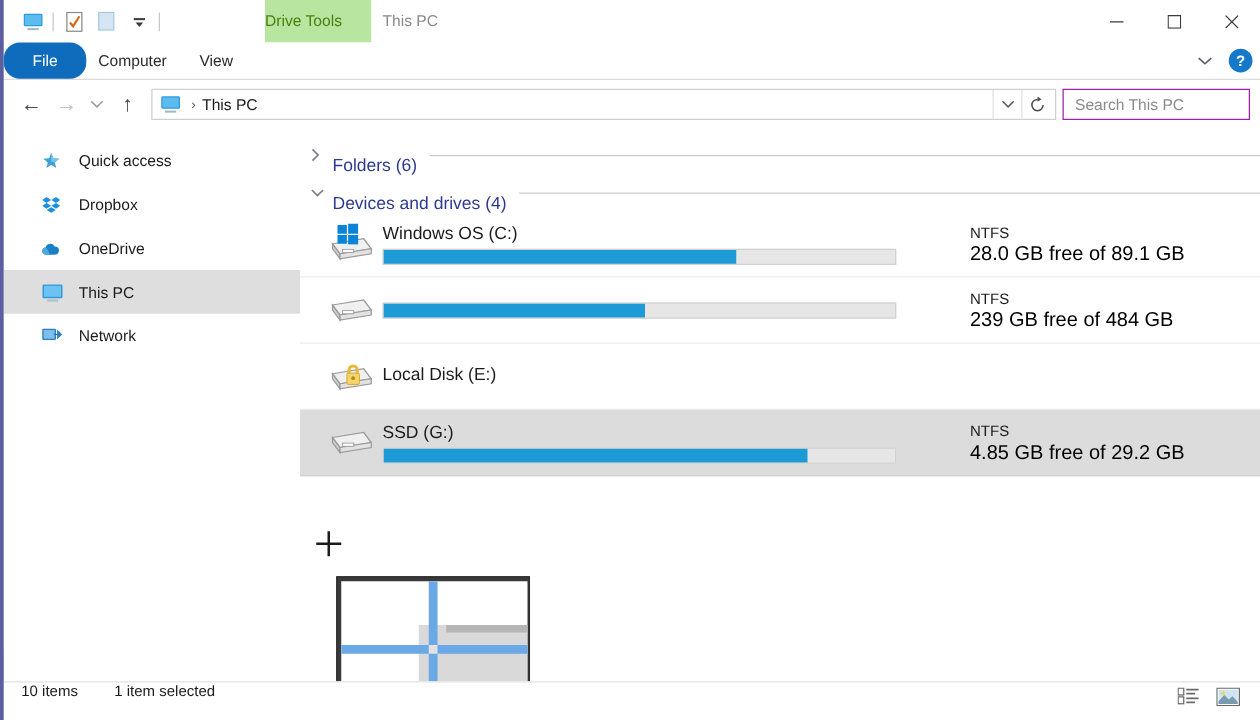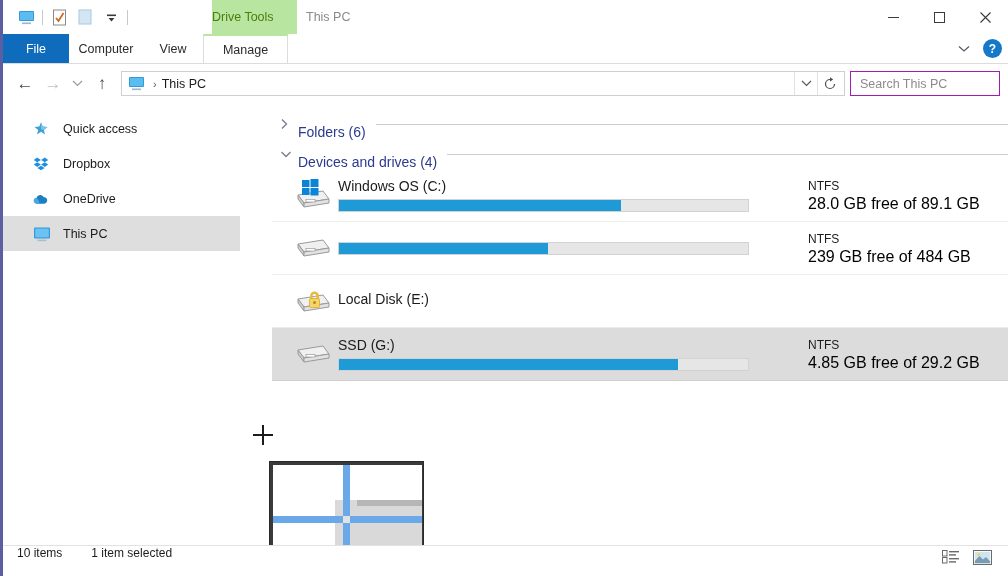--- a/index.html
+++ b/index.html
@@ -106,20 +106,21 @@
     font-size: 12.5px;
     color: #2b2b2b;
     padding: 0 14px;
     box-sizing: border-box;
   }
   .tab-file {
     width: 66px;
     background: #0f6cbd;
     color: #ffffff;
     padding: 0;
+    border-radius: 13px;
   }
   .tab-computer { width: 74px; }
   .tab-view { width: 60px; }
   .tab-manage {
     width: 85px;
     border-left: 1px solid #dcdcdc;
     border-right: 1px solid #dcdcdc;
     border-top: 2px solid #b8e6a0;
     background: #ffffff;
   }
@@ -231,21 +232,20 @@
     background: transparent;
     padding: 0;
   }
   .search-input::placeholder { color: #8b8b8b; }
 
   
   .body-area {
     position: relative;
     height: 419px;
     display: flex;
-    gap: 32px;
   }
   .sidebar {
     width: 237px;
     background: #ffffff;
     padding-top: 8px;
     box-sizing: border-box;
     flex-shrink: 0;
   }
   .nav-item {
     height: 35px;
@@ -535,23 +535,20 @@
     <div class="tabs">
       <div class="tab tab-file">
         <span>File</span>
       </div>
       <div class="tab tab-computer">
         <span>Computer</span>
       </div>
       <div class="tab tab-view">
         <span>View</span>
       </div>
-      <div class="tab tab-manage">
-        <span>Manage</span>
-      </div>
     </div>
     <div class="ribbon-right">
       <div class="chevron-btn">
         <svg width="12" height="8" viewBox="0 0 12 8">
             <path d="M1 1.5 L6 6 L11 1.5" stroke="#5a5a6a" stroke-width="1.3" fill="none"></path>
           </svg>
       </div>
       <div class="help-btn">
         <span>?</span>
       </div>
@@ -642,20 +639,30 @@
         <span class="nav-icon">
           <svg width="18" height="16" viewBox="0 0 18 16">
             <rect x="1" y="1.5" width="16" height="11" rx="1" fill="#3399dd"></rect>
             <rect x="2.2" y="2.6" width="13.6" height="8.8" fill="#6cc3f2"></rect>
             <rect x="4.5" y="13.6" width="9" height="1.6" fill="#a8bfcc"></rect>
           </svg>
         </span>
         <span>This PC</span>
       </div>
 
+      <div class="nav-item">
+        <span class="nav-icon">
+          <svg width="17" height="15" viewBox="0 0 17 15">
+            <rect x="0.8" y="2" width="11" height="9" rx="1" fill="#2b7fc0"></rect>
+            <rect x="1.9" y="3" width="8.8" height="7" fill="#7fc0ea"></rect>
+            <path d="M10 6.5 L15.5 6.5 M13.2 3.8 L16 6.5 L13.2 9.2 Z" fill="#2b7fc0" stroke="#2b7fc0" stroke-width="1"></path>
+          </svg>
+        </span>
+        <span>Network</span>
+      </div>
     </div>
 
     <div class="content">
 
       <div class="group-header">
         <span class="group-chevron">
           <svg width="9" height="12" viewBox="0 0 9 12">
               <path d="M2 1.5 L6.5 6 L2 10.5" stroke="#7a7a8c" stroke-width="1.3" fill="none"></path>
             </svg>
         </span>

